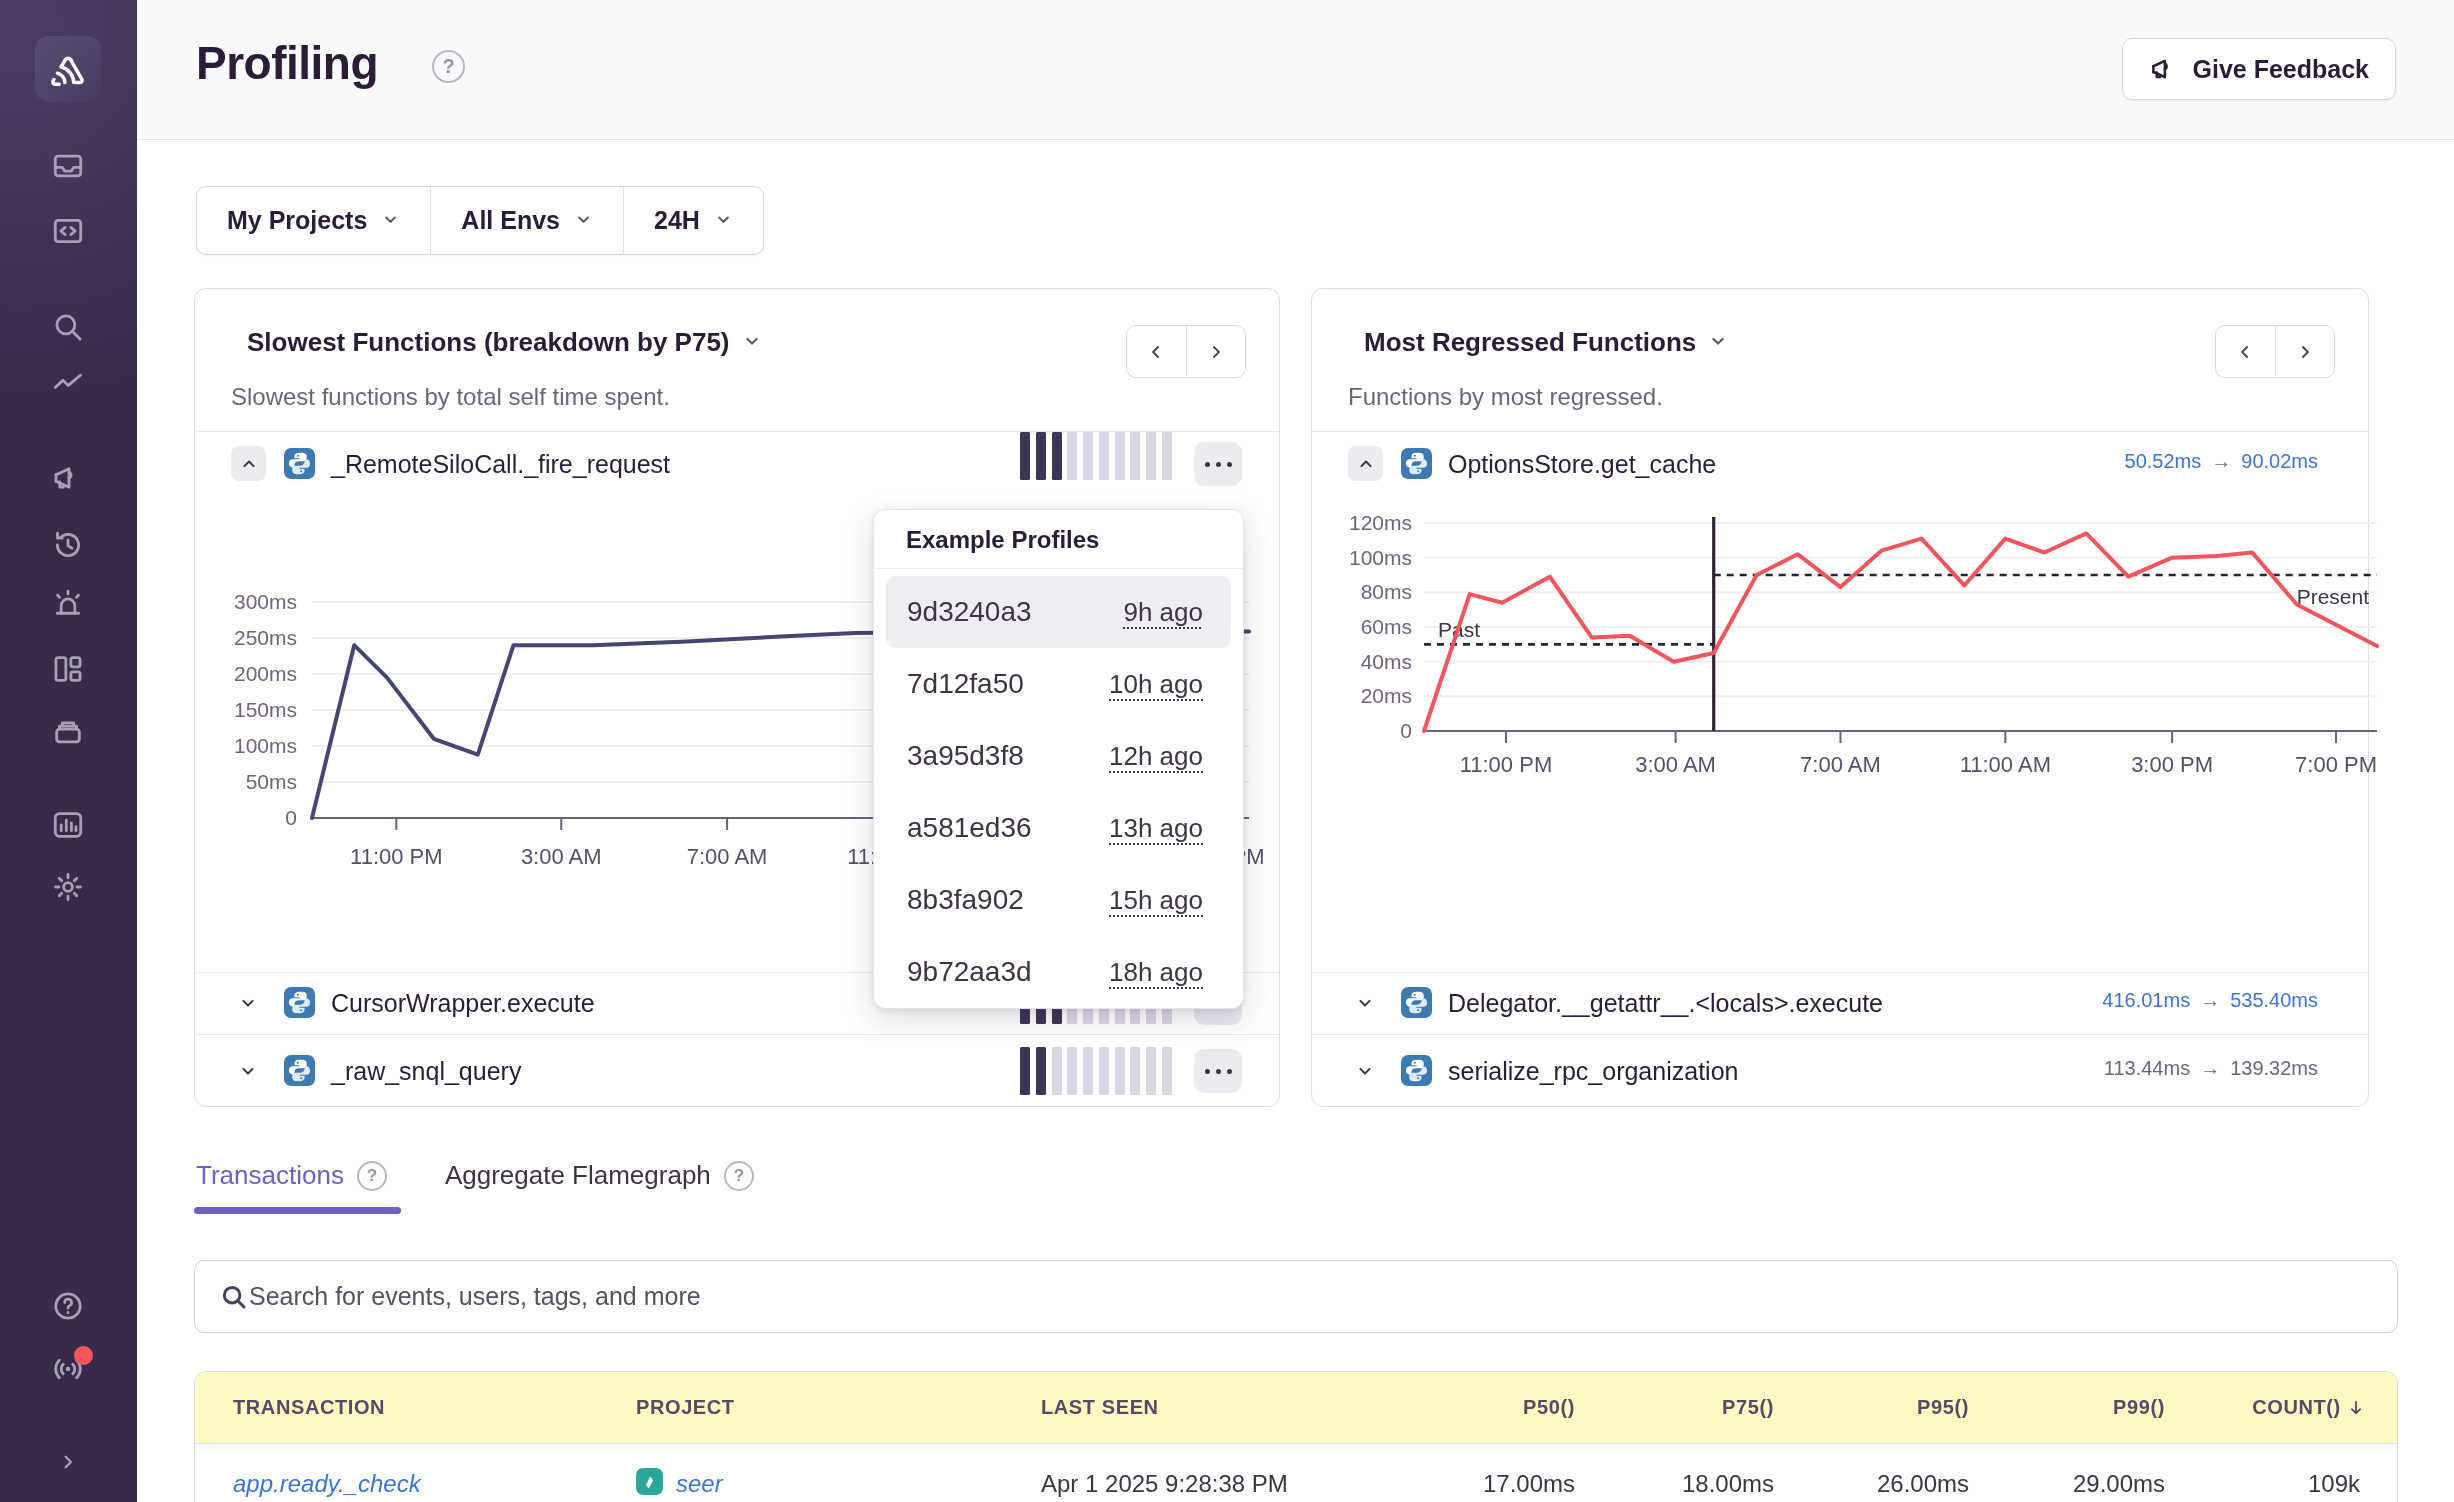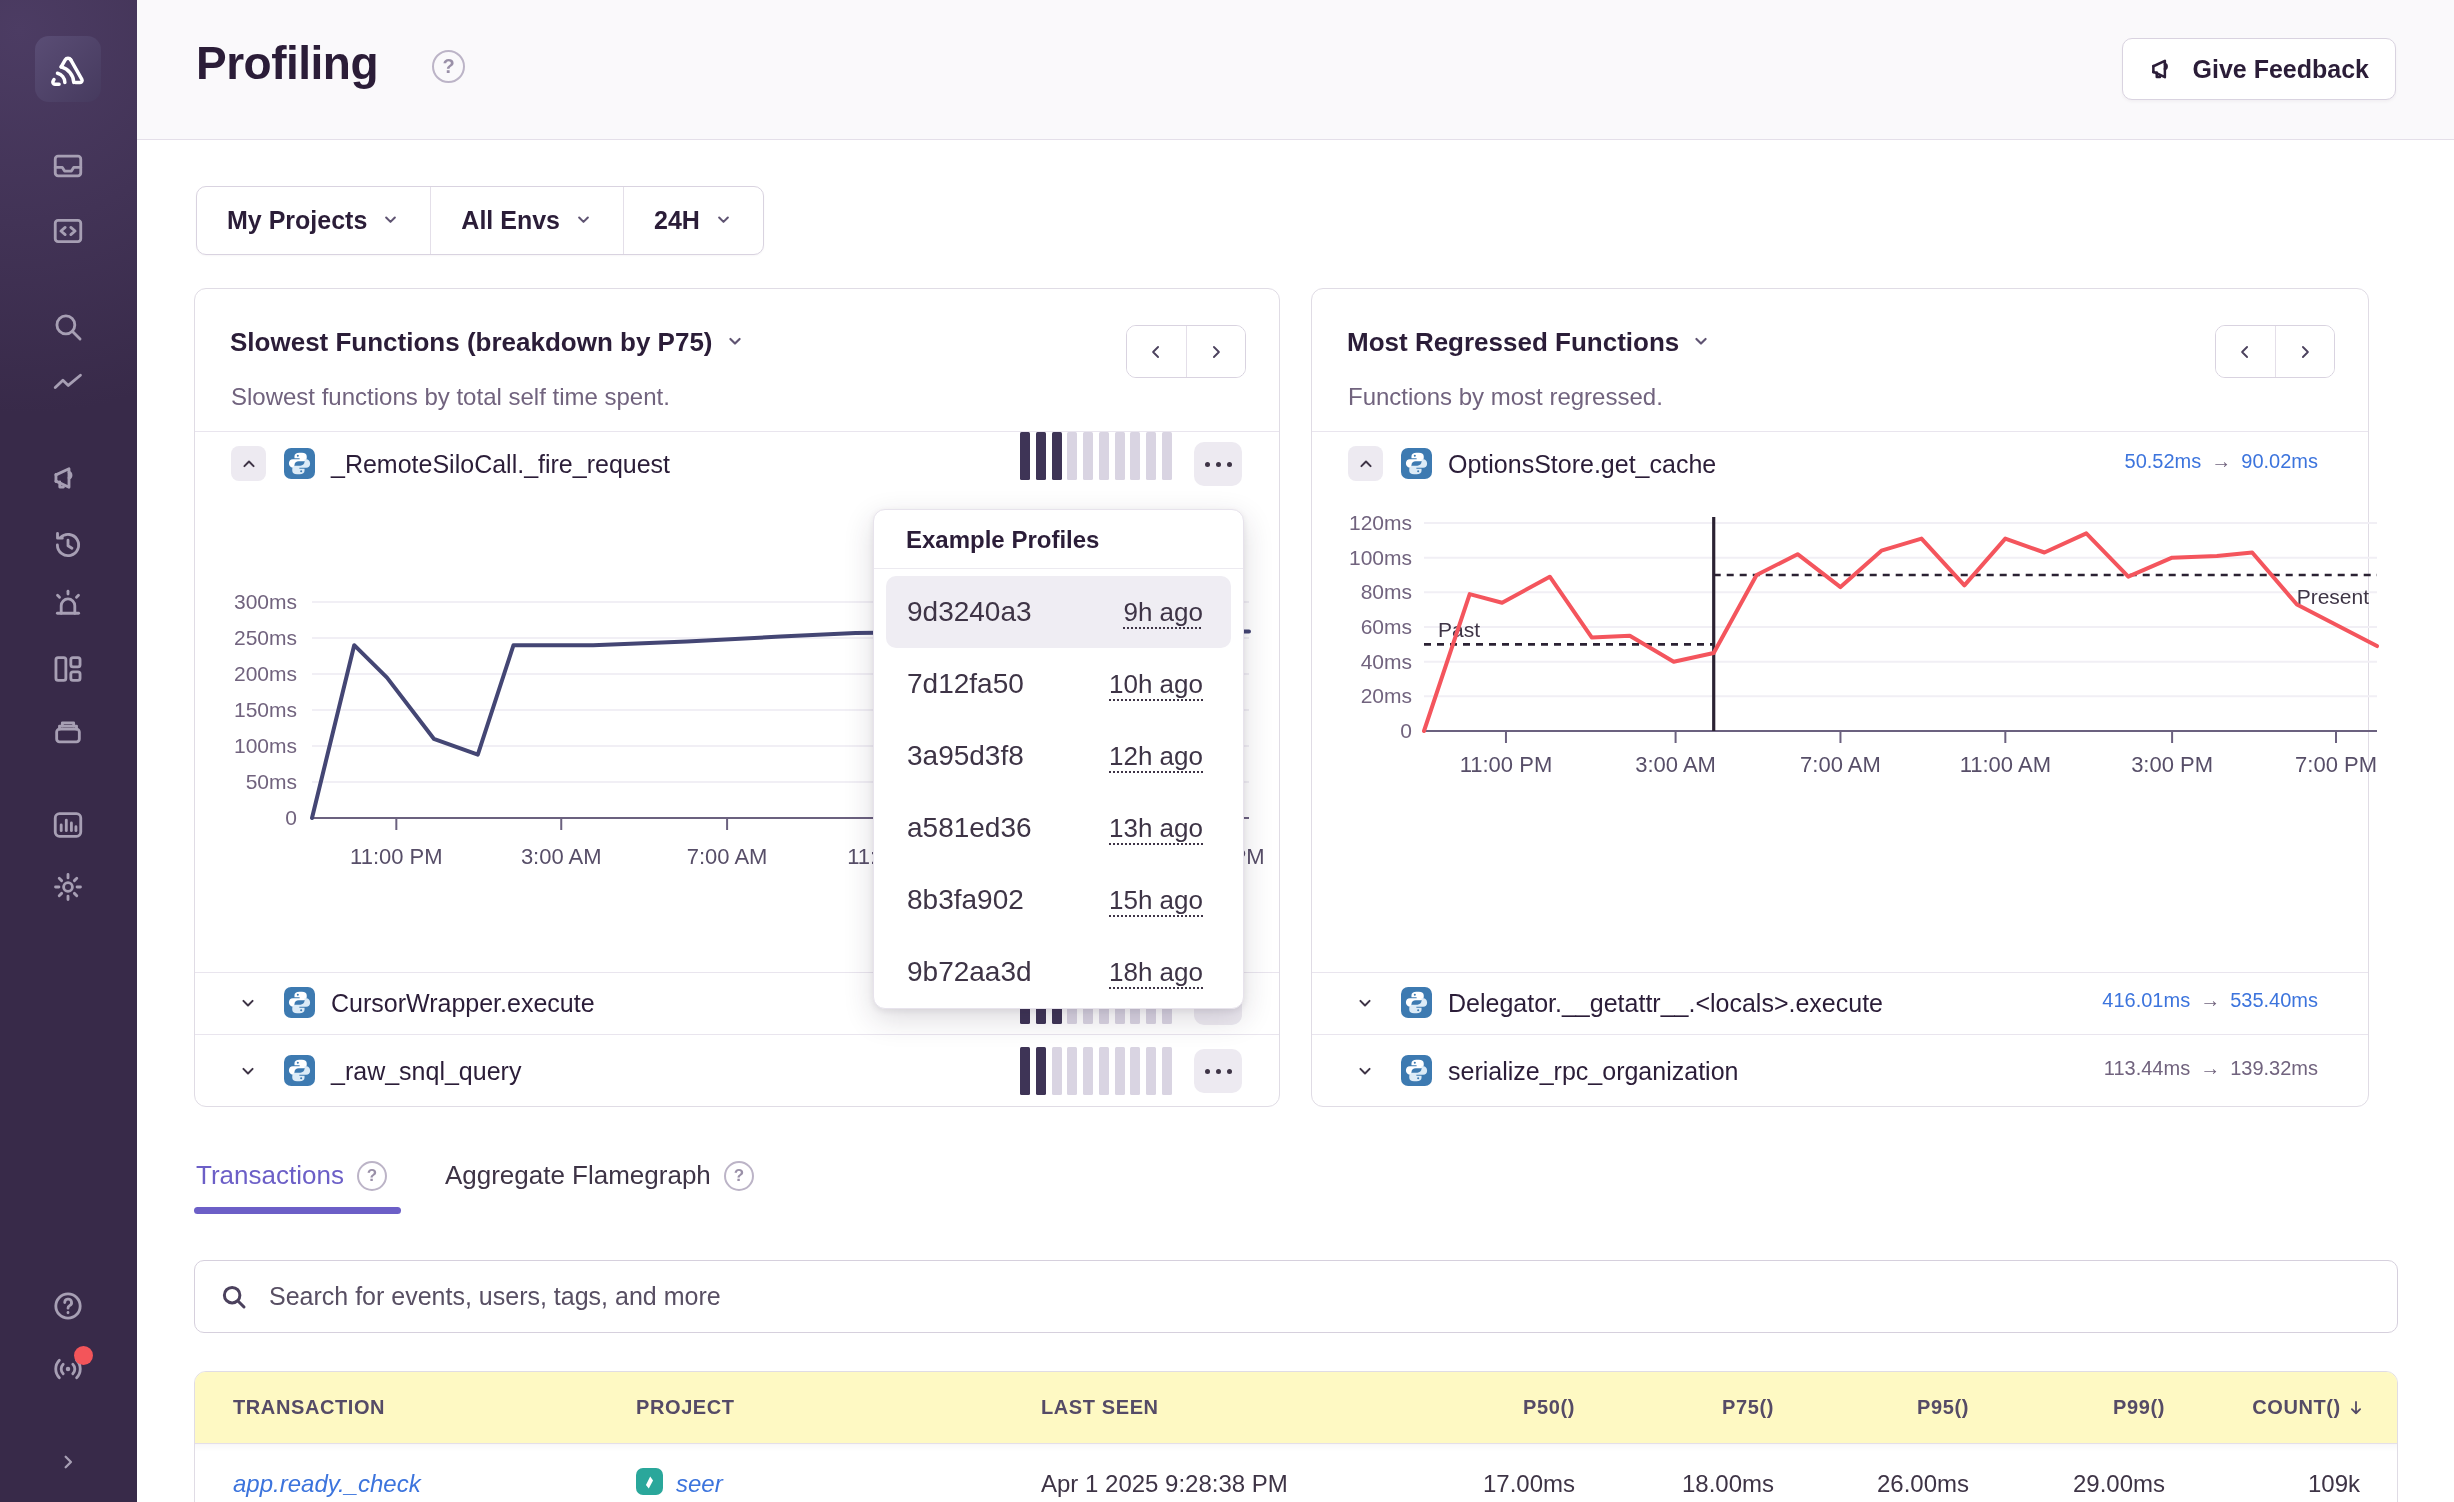--- a/index.html
+++ b/index.html
@@ -41,21 +41,21 @@
   .filter-seg { display:flex; align-items:center; gap:14px; padding:0 30px; font-size:25px;
     font-weight:700; color:#2b1d38; cursor:pointer; }
   .filter-seg + .filter-seg { border-left:1px solid #e4dfe9; }
   .chev-down svg, .chev-small svg { stroke:#5f5472; fill:none; stroke-width:2.6; stroke-linecap:round; stroke-linejoin:round; }
 
   
   .card { position:absolute; top:288px; height:819px; background:#fff;
     border:1px solid #e0dce5; border-radius:12px; }
   .card-left  { left:194px;  width:1086px; }
   .card-right { left:1311px; width:1058px;text-decoration:underline; }
-  .card-title { position:absolute; left:35px; top:38px; font-size:26px; font-weight:700;
+  .card-title { position:absolute; left:52px; top:38px; font-size:26px; font-weight:700;
     color:#2b1d38; display:flex; align-items:flex-end; gap:12px; cursor:pointer; }
   .card-sub { position:absolute; left:36px; top:94px; font-size:24px; color:#71637e; }
   .card-hdr-line { position:absolute; left:0; right:0; top:142px; height:1px; background:#e9e5ee; }
   .pager { position:absolute; right:33px; top:36px; width:120px; height:53px; display:flex;
     border:1px solid #d9d3e0; border-radius:10px; overflow:hidden; background:#fff; }
   .pager-btn { flex:1; display:flex; align-items:center; justify-content:center; cursor:pointer; background:#fff; }
   .pager-btn + .pager-btn { border-left:1px solid #e4dfe9; }
   .pager-btn svg { stroke:#4b415d; fill:none; stroke-width:2.2; stroke-linecap:round; stroke-linejoin:round; }
 
   .row-divider { position:absolute; left:0; right:0; height:1px; background:#e9e5ee; }
@@ -99,21 +99,21 @@
   .tab { display:flex; gap:13px; align-items:center; font-size:26px; cursor:pointer; }
   .tab .qmark { width:30px; height:30px; font-size:17px; }
   .tab.active { color:#6c5fc7; }
   .tab.inactive { color:#3e3446; }
   .tab-underline { position:absolute; left:194px; top:1207px; width:207px; height:7px;
     border-radius:4px; background:#6c5fc7; }
 
   
   .searchbar { position:absolute; left:194px; top:1260px; width:2204px; height:73px;
     border:1px solid #d6d0dd; border-radius:10px; background:#fff; display:flex;
-    align-items:center; padding:0 24px; gap:20px; }
+    align-items:center; padding:0 24px; }
   .searchbar svg { stroke:#4b415d; fill:none; stroke-width:2.4; stroke-linecap:round; }
   .searchbar input { border:0; outline:0; flex:1; font-size:25px; font-family:inherit; color:#2b1d38; background:transparent; }
   .searchbar input::placeholder { color:#584f63; opacity:1; }
 
   
   .tbl { position:absolute; left:194px; top:1371px; width:2204px; height:200px;
     border:1px solid #e0dce5; border-radius:12px 12px 0 0; background:#fff; overflow:hidden; }
   .tbl-head { position:relative; height:72px; background:#fef9c3; border-bottom:1px solid #e4dfe9; }
   .tbl-head span { position:absolute; top:24px; font-size:20px; font-weight:700; color:#554b66; letter-spacing:.6px; white-space:nowrap; }
   .tbl-row { position:relative; height:80px; background:#fff; box-shadow:inset 0 10px 10px -10px rgba(43,29,56,.07); }

